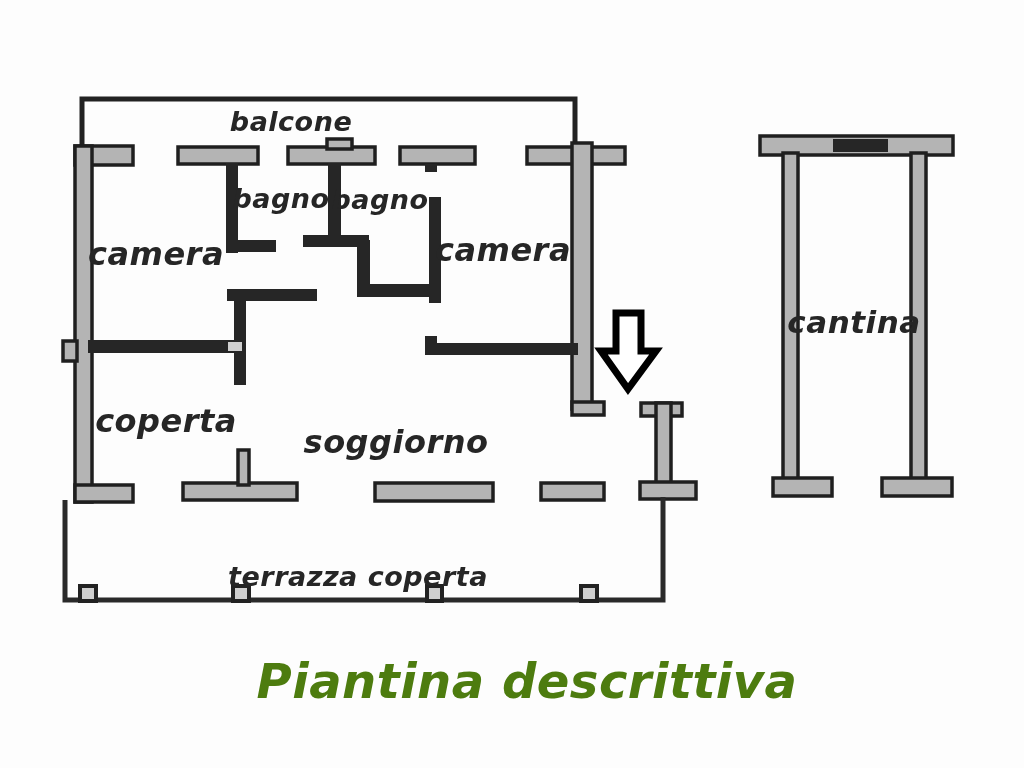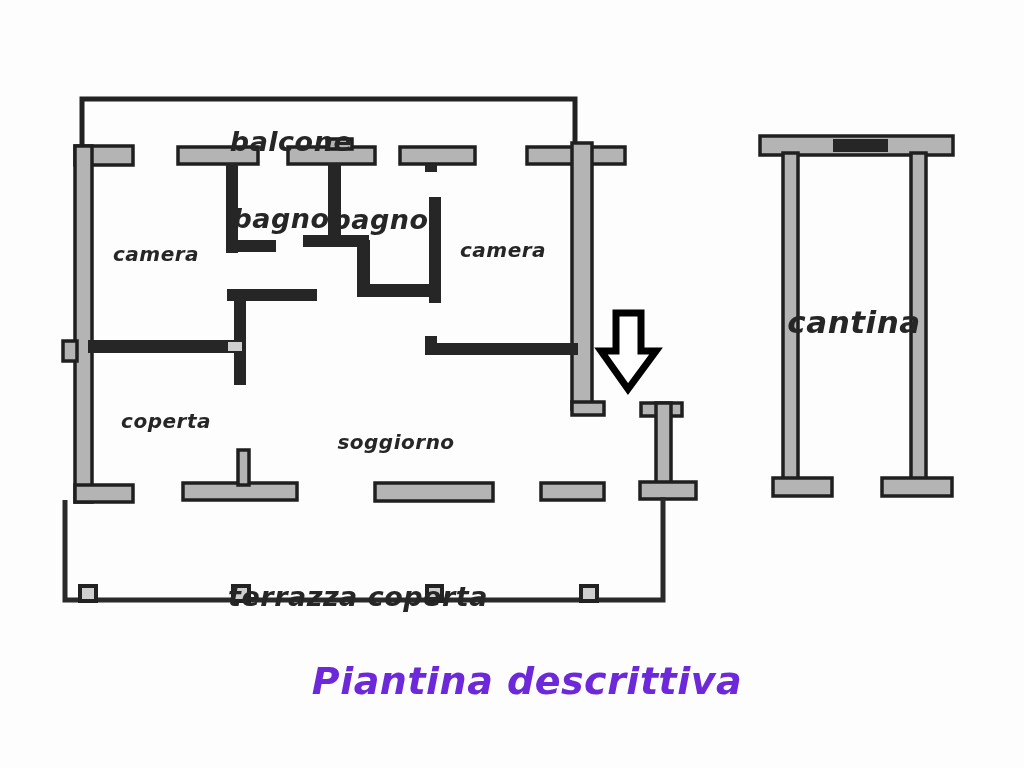--- a/index.html
+++ b/index.html
@@ -13,30 +13,30 @@
   #plan-svg{position:absolute;left:0;top:0;}
   .room-label{
     position:absolute;
     transform:translate(-50%,-50%);
     font-style:italic;
     font-weight:bold;
     color:#262626;
     white-space:nowrap;
     letter-spacing:0.5px;
   }
-  .lbl-27{font-size:27px;margin-top:20px;}
-  .lbl-28{font-size:20px;}
+  .lbl-27{font-size:27px;}
+  .lbl-28{font-size:32px;}
   .lbl-26{font-size:31px;}
   .plan-title{
     position:absolute;
     transform:translate(-50%,-50%);
     font-style:italic;
     font-weight:bold;
-    font-size:38px;
-    color:#6d28d9;
+    font-size:48px;
+    color:#4d7c0f;
     white-space:nowrap;
     letter-spacing:0.5px;
   }
 </style>
 </head>
 <body>
 
 <div id="canvas">
 
   <svg id="plan-svg" width="1024" height="768" viewBox="0 0 1024 768">

